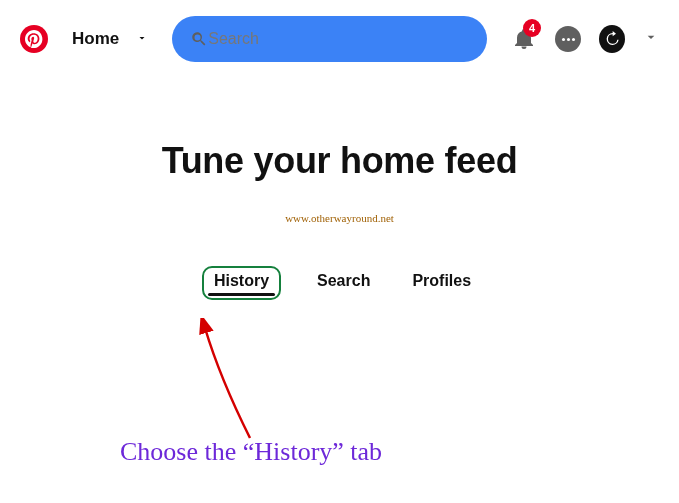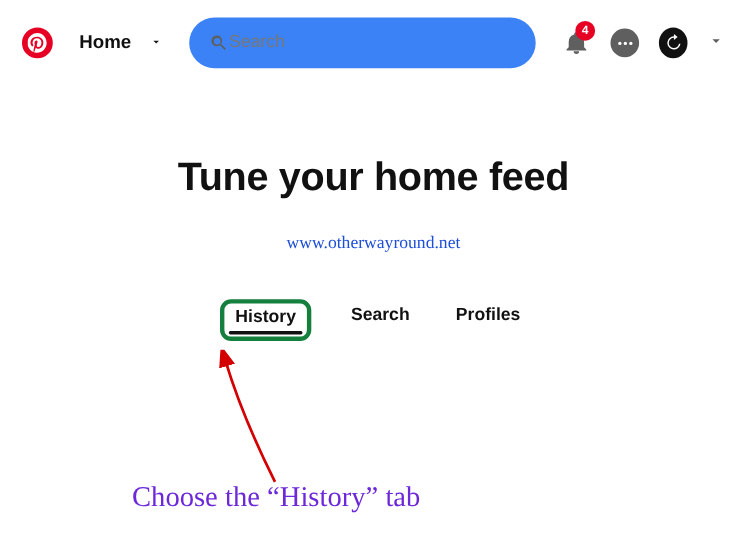--- a/index.html
+++ b/index.html
@@ -92,22 +92,22 @@
     text-align: center;
     font-weight: 800;
     font-size: 36px;
     margin-top: 68px;
     letter-spacing: -0.3px;
   }
   .watermark {
     text-align: center;
     margin-top: 30px;
     font-family: "Comic Sans MS", "Segoe Script", cursive;
-    font-size: 16px;
-    color:#1d4ed8;
+    font-size: 11px;
+    color:#a16207;
   }
   .tabs {
     display: flex;
     justify-content: center;
     gap: 30px;
     margin-top: 42px;
   }
   .tab {
     font-weight: 700;
     font-size: 16px;
@@ -117,21 +117,21 @@
   }
   .tab.active::after {
     content: "";
     position: absolute;
     left: 4px; right: 4px; bottom: 2px;
     height: 3px;
     background: #111;
     border-radius: 2px;
   }
   .tab.active {
-    border: 4px solid #15803d;
+    border: 2px solid #15803d;
     border-radius: 10px;
     padding: 4px 10px 8px 10px;
   }
   .annotation {
     position: absolute;
     left: 120px; bottom: 36px;
     color: #6d28d9;
     font-family: "Comic Sans MS", "Segoe Script", cursive;
     font-size: 26px;
     pointer-events: none;

